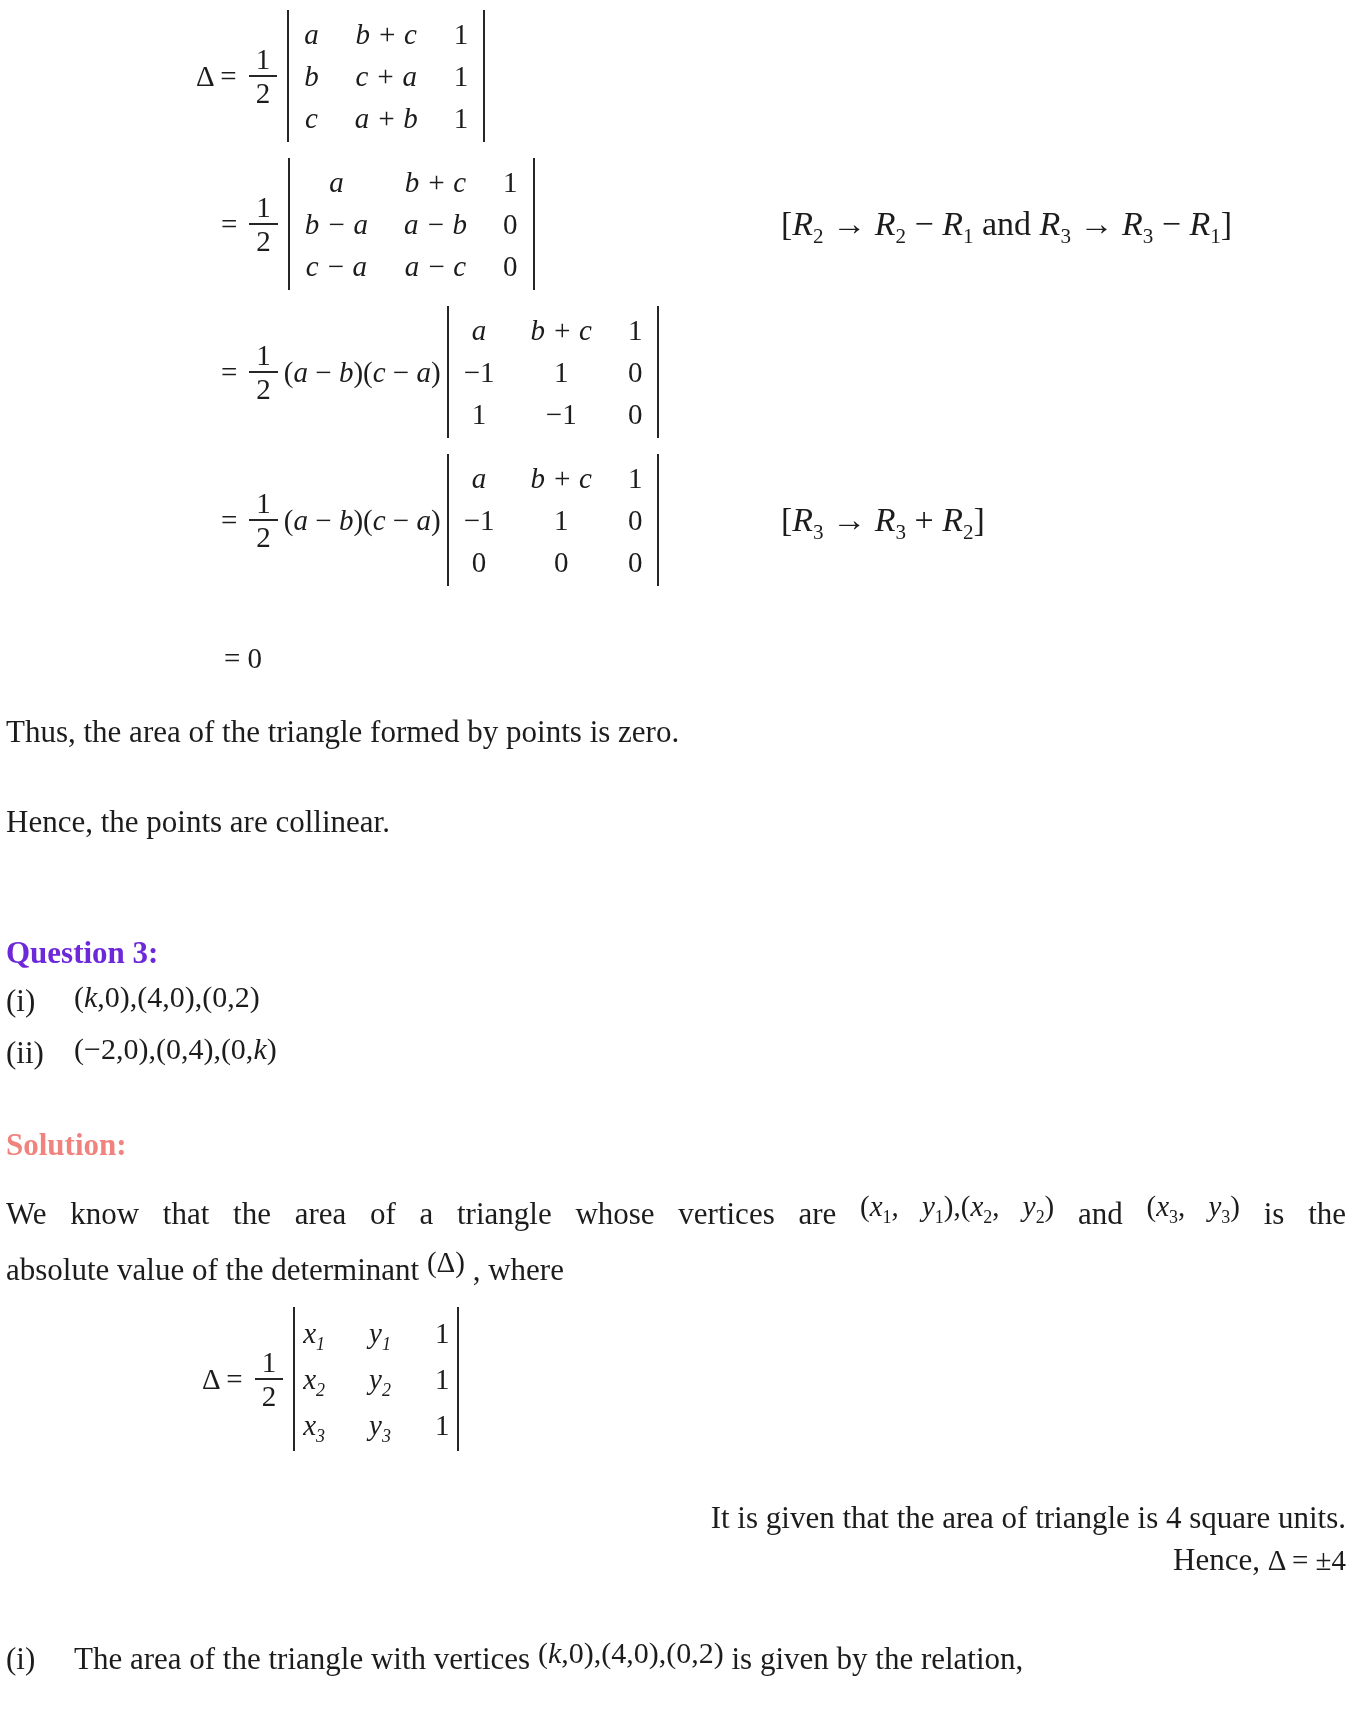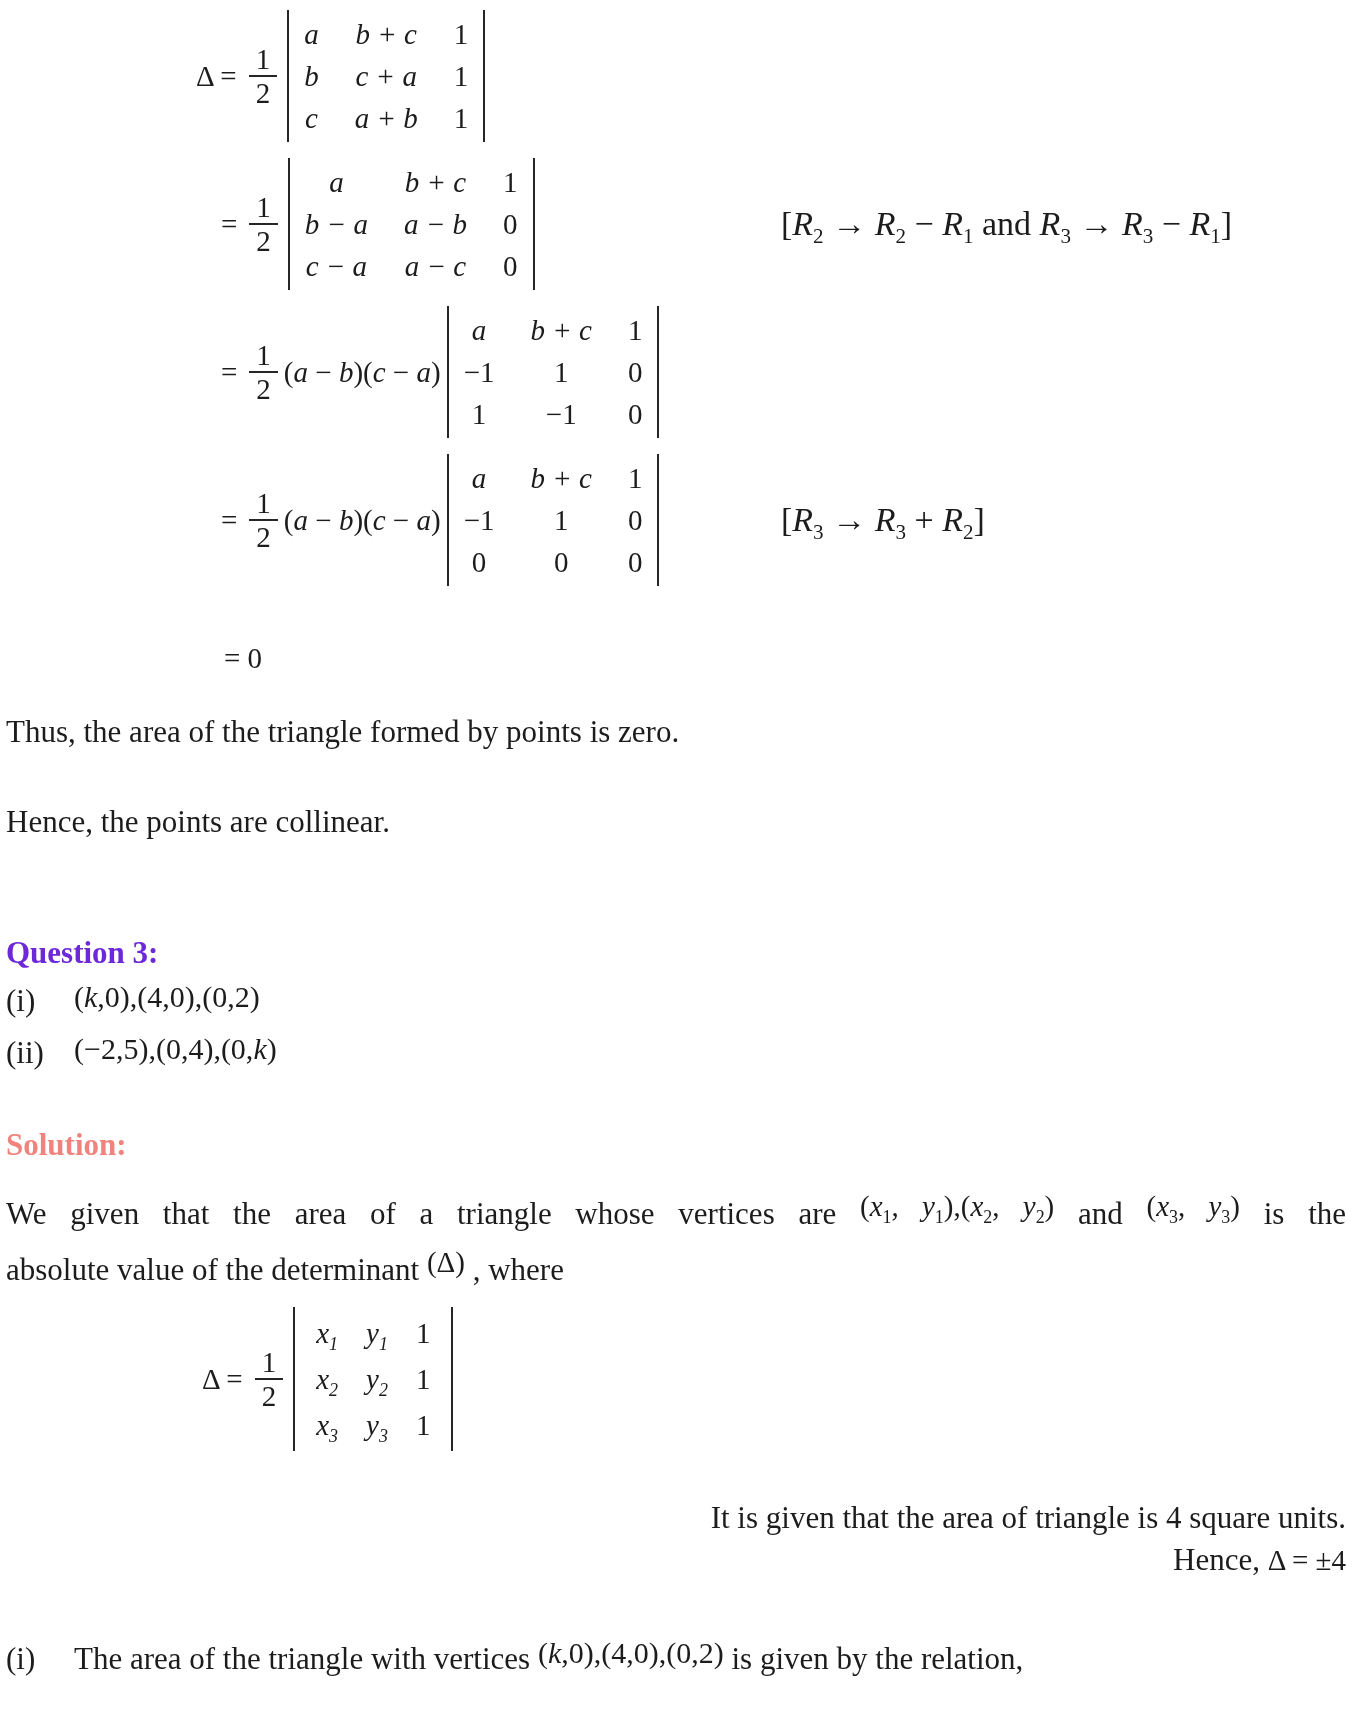--- a/index.html
+++ b/index.html
@@ -43,21 +43,21 @@
     grid-template-columns: auto auto auto;
     grid-auto-rows: 42px;
     align-items: center;
     justify-items: center;
     column-gap: 36px;
     border-left: 2px solid #262626;
     border-right: 2px solid #262626;
     padding: 3px 15px;
     margin-left: 4px;
   }
-  .det-tall { grid-auto-rows: 46px; column-gap: 28px; padding: 3px 21px; }
+  .det-tall { grid-auto-rows: 46px; column-gap: 44px; padding: 3px 8px; }
   .mcell { font-style: italic; white-space: nowrap; }
   .mcell.rm { font-style: normal; }
 
   .ann {
     position: absolute;
     left: 560px;
     top: 50%;
     transform: translateY(-50%);
     white-space: nowrap;
     font-size: 34px;
@@ -198,28 +198,28 @@
 
   <div class="h-q3">Question 3:</div>
 
 
   <div class="qitem item-i">
     <span class="qlabel">(i)</span>
     <span class="qmath"><span class="rm">(</span><span class="var">k</span><span class="rm">,0),(4,0),(0,2)</span></span>
   </div>
   <div class="qitem item-ii">
     <span class="qlabel">(ii)</span>
-    <span class="qmath"><span class="rm">(−2,5),(0,4),(0,</span><span class="var">k</span><span class="rm">)</span></span>
+    <span class="qmath"><span class="rm">(−2,0),(0,4),(0,</span><span class="var">k</span><span class="rm">)</span></span>
   </div>
 
   <div class="h-sol">Solution:</div>
 
   <div class="p-know">
     <div class="know-line1">
-      <span>We given that the area of a triangle whose vertices are</span>
+      <span>We know that the area of a triangle whose vertices are</span>
       <span class="imath raised"><span class="rm">(</span><span class="var">x</span><sub>1</sub><span class="rm">, </span><span class="var">y</span><sub>1</sub><span class="rm">),(</span><span class="var">x</span><sub>2</sub><span class="rm">, </span><span class="var">y</span><sub>2</sub><span class="rm">)</span></span>
       <span>and</span>
       <span class="imath raised"><span class="rm">(</span><span class="var">x</span><sub>3</sub><span class="rm">, </span><span class="var">y</span><sub>3</sub><span class="rm">)</span></span>
       <span>is the</span>
     </div>
     <div class="know-line2">
       <span>absolute value of the determinant </span>
       <span class="imath raised">(Δ)</span>
       <span>, where</span>
     </div>

